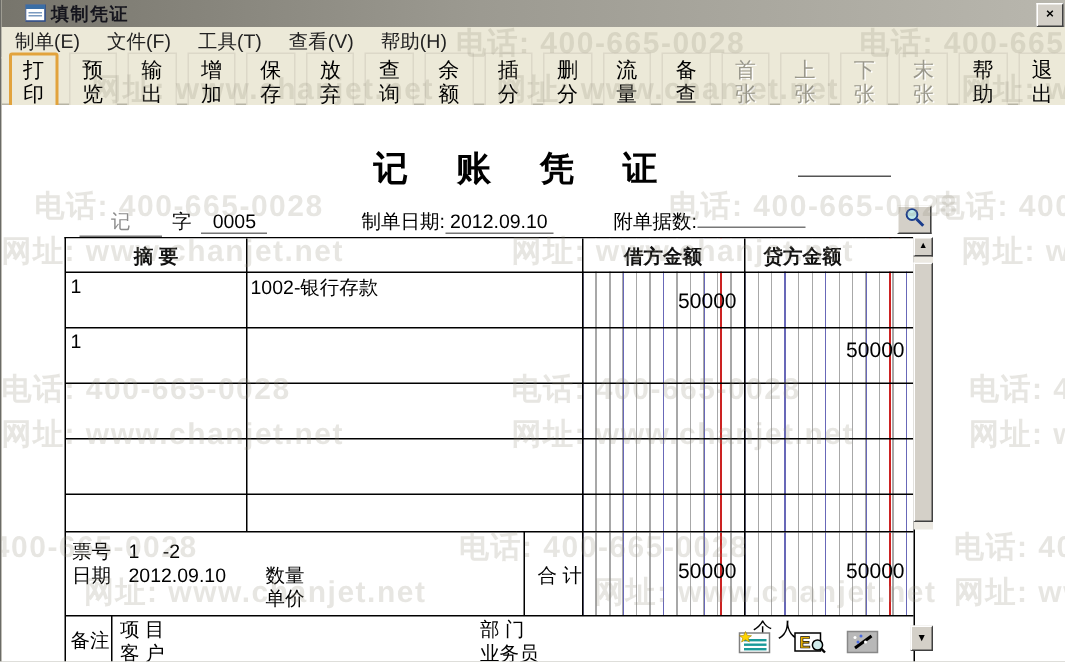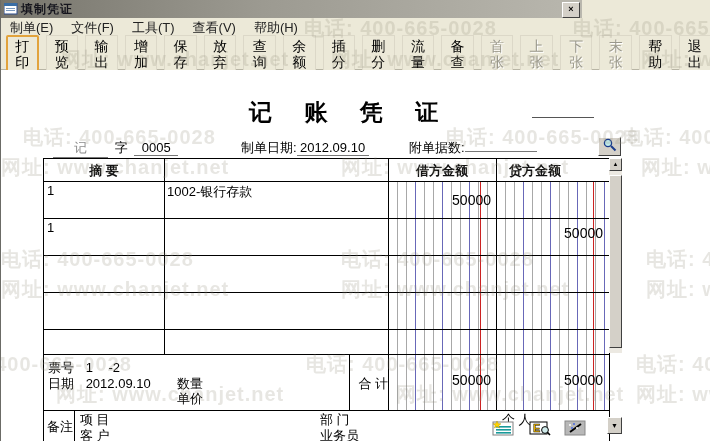--- a/index.html
+++ b/index.html
@@ -2,23 +2,23 @@
 <html><head>
 <meta charset="utf-8">
 <style>
   html,body{margin:0;padding:0;background:#c8c8c8;}
   #window{
     position:relative;width:710px;height:441px;overflow:hidden;
     background:#ece9d8;font-family:"Liberation Sans","DejaVu Sans",sans-serif;
     font-size:13px;color:#000;box-sizing:border-box;border-left:1px solid #6b6b66;
   }
   
-  .titlebar{position:absolute;left:0;top:0;width:581px;height:18px;
+  .titlebar{position:absolute;left:0;top:0;width:710px;height:18px;
     background:linear-gradient(90deg,#77756c,#9c9a91 45%,#b9b7ae);
-    display:flex;align-items:center;padding:0 2px;box-sizing:border-box;}
+    display:flex;align-items:center;padding:0 15px;box-sizing:border-box;}
   .app-icon{width:14px;height:12px;margin:0 3px 0 1px;flex:0 0 auto;}
   .titlebar .t-text{font-weight:bold;font-size:12px;color:#15151d;letter-spacing:1px;}
   .close-btn{position:absolute;right:2px;top:2px;width:16px;height:14px;
     background:#d4d0c8;border:1px solid;border-color:#fff #404040 #404040 #fff;
     font-size:9px;font-weight:bold;line-height:12px;text-align:center;color:#000;}
   
   .menubar{position:absolute;left:0;top:18px;width:710px;height:20px;background:#ece9d8;
     display:flex;align-items:center;border-bottom:1px solid #e0dccb;}
   .menu-item{padding:2px 9px;color:#222;}
   

